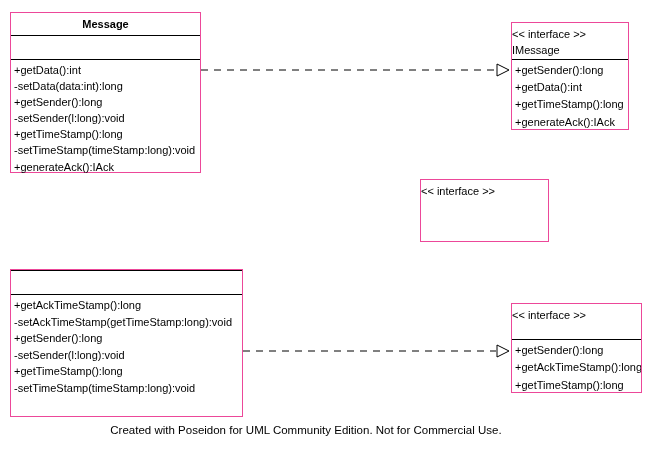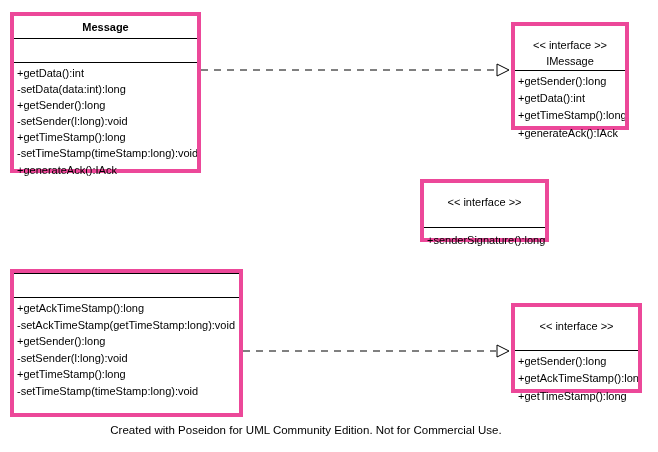--- a/index.html
+++ b/index.html
@@ -16,21 +16,21 @@
     overflow: hidden;
   }
   .canvas {
     position: absolute;
     left: 0; top: 0;
     width: 658px; height: 452px;
   }
   .uml-box {
     position: absolute;
     background: #ffffff;
-    border: 4px solid #ec4899;
+    border: 1px solid #ec4899;
     box-sizing: border-box;
   }
   .box-title {
     text-align: center;
     font-weight: bold;
     font-size: 11px;
     white-space: nowrap;
     overflow: hidden;
   }
   .box-attrs {
@@ -42,23 +42,21 @@
     box-sizing: border-box;
     font-size: 11px;
     padding-left: 3px;
     padding-top: 2px;
   }
   .method {
     white-space: nowrap;
     overflow: hidden;
   }
   .box-header {
-    text-align: center;
     font-size: 11px;
-    margin-top: 8px;
   }
   .stereotype {
     white-space: nowrap;
   }
   .iface-name {
     font-weight: normal;
     white-space: nowrap;
   }
 
   
@@ -142,23 +140,20 @@
       <div class="method">+getData():int</div>
       <div class="method">+getTimeStamp():long</div>
       <div class="method">+generateAck():IAck</div>
     </div>
   </div>
 
   <div class="uml-box box-imessagesender">
     <div class="box-header">
       <div class="stereotype">&lt;&lt; interface &gt;&gt;</div>
     </div>
-    <div class="box-methods">
-      <div class="method">+senderSignature():long</div>
-    </div>
   </div>
 
   <div class="uml-box box-ack">
     <div class="box-attrs"></div>
     <div class="box-methods">
       <div class="method">+getAckTimeStamp():long</div>
       <div class="method">-setAckTimeStamp(getTimeStamp:long):void</div>
       <div class="method">+getSender():long</div>
       <div class="method">-setSender(l:long):void</div>
       <div class="method">+getTimeStamp():long</div>

